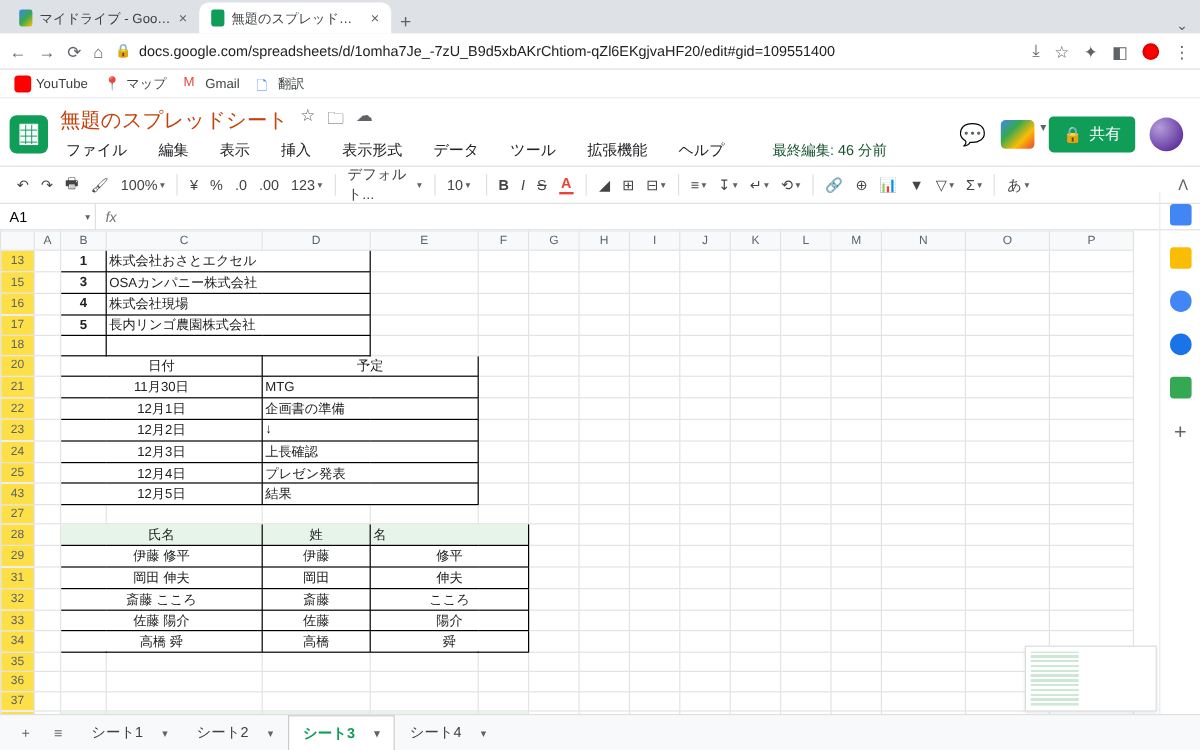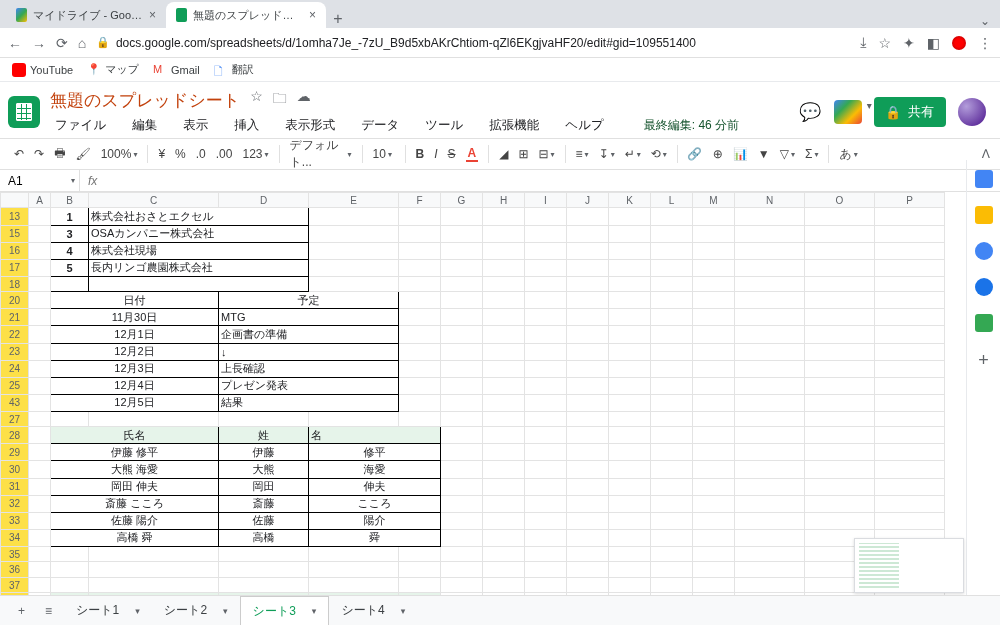--- a/index.html
+++ b/index.html
@@ -65,21 +65,21 @@
 .grid th { background: #f8f9fa; color: #5f6368; font-weight: normal; text-align: center; font-size: 10px; }
 .grid .rowhdr { width: 28px; background: #fde047; text-align: center; color: #5f6368; font-size: 10px; }
 .bord { border: 1px solid #000 !important; }
 .ctr { text-align: center; }
 .bold { font-weight: bold; }
 .hlite { background: #e6f4ea; }
 
 .sheet-tabs { position: absolute; bottom: 0; left: 0; right: 0; height: 30px; border-top: 1px solid #e0e0e0; background: #f8f9fa; display: flex; align-items: center; padding-left: 10px; gap: 4px; font-size: 12px; }
 .sheet-tabs .stbtn { padding: 6px 8px; color: #5f6368; }
 .sheet-tab { padding: 6px 12px; color: #3c4043; display: flex; align-items: center; gap: 16px; justify-content: flex-end; }
-.sheet-tab.active { background: #fff; color: #0f9d58; border-top: 1px solid #ccc; border-left: 1px solid #ccc; border-right: 1px solid #ccc; font-weight: 400; }
+.sheet-tab.active { background: #fff; color: #0f9d58; border-top: 1px solid #ccc; border-left: 1px solid #ccc; border-right: 1px solid #ccc; font-weight: 700; }
 .sheet-tab .dd { font-size: 9px; color: #5f6368; }
 
 .sidepanel { position: absolute; right: 0; top: 160px; width: 34px; bottom: 30px; border-left: 1px solid #e8eaed; display: flex; flex-direction: column; align-items: center; gap: 18px; padding-top: 10px; }
 .sidepanel .sp { width: 18px; height: 18px; border-radius: 3px; }
 
 .explore-thumb { position: absolute; right: 36px; bottom: 32px; width: 110px; height: 55px; background: #fff; border: 1px solid #dadce0; box-shadow: 0 1px 3px rgba(0,0,0,.15); }
 .explore-thumb::before { content:""; position:absolute; left:4px; top:4px; width:40px; height:45px; background: repeating-linear-gradient(0deg,#cde8d5 0 2px,transparent 2px 4px);}
 </style>
 </head>
 <body>
@@ -495,37 +495,20 @@
           <td class=""></td>
           <td class=""></td>
           <td class=""></td>
         </tr>
         <tr>
           <td class="rowhdr">29</td>
           <td class=""></td>
           <td class="bord ctr" colspan="2">伊藤 修平</td>
           <td class="bord ctr">伊藤</td>
           <td class="bord ctr" colspan="2">修平</td>
-          <td class=""></td>
-          <td class=""></td>
-          <td class=""></td>
-          <td class=""></td>
-          <td class=""></td>
-          <td class=""></td>
-          <td class=""></td>
-          <td class=""></td>
-          <td class=""></td>
-          <td class=""></td>
-        </tr>
-        <tr>
-          <td class="rowhdr">30</td>
-          <td class=""></td>
-          <td class="bord ctr" colspan="2">大熊 海愛</td>
-          <td class="bord ctr">大熊</td>
-          <td class="bord ctr" colspan="2">海愛</td>
           <td class=""></td>
           <td class=""></td>
           <td class=""></td>
           <td class=""></td>
           <td class=""></td>
           <td class=""></td>
           <td class=""></td>
           <td class=""></td>
           <td class=""></td>
           <td class=""></td>

